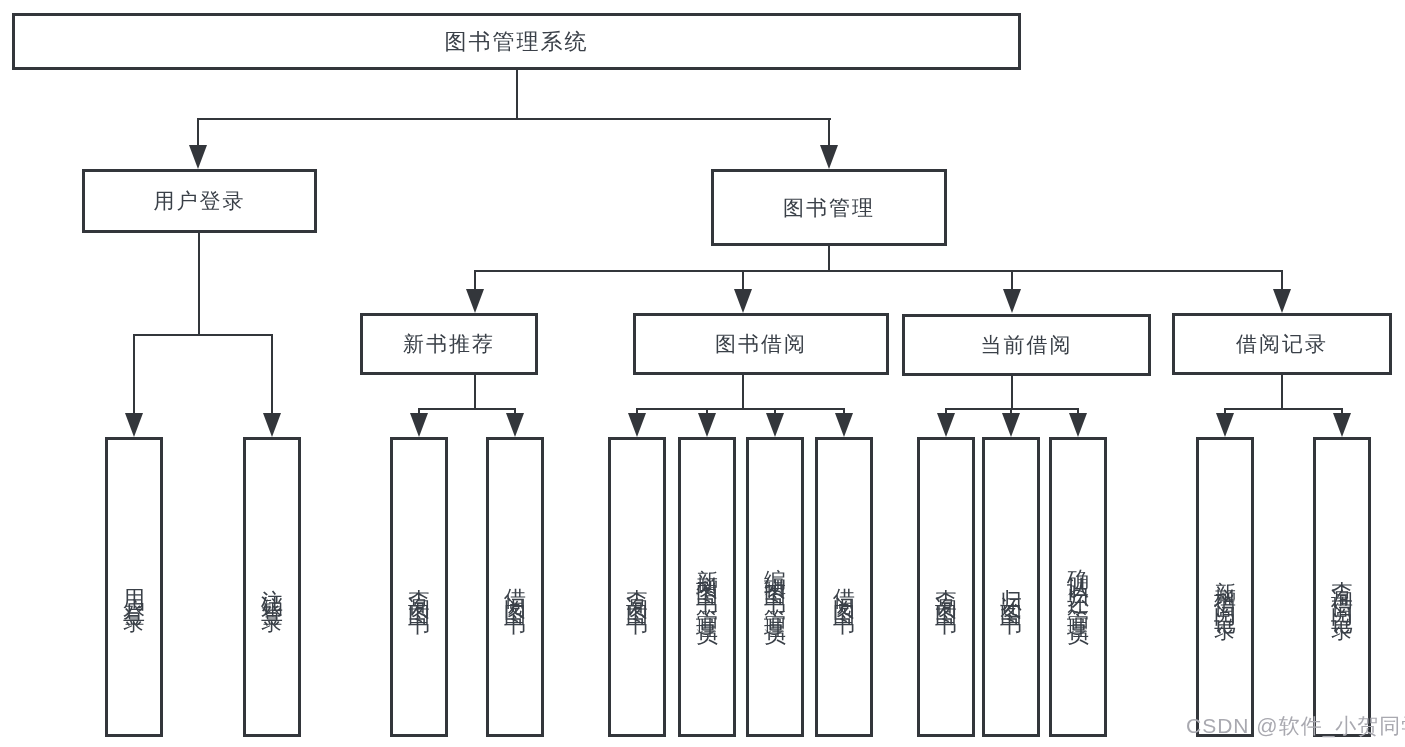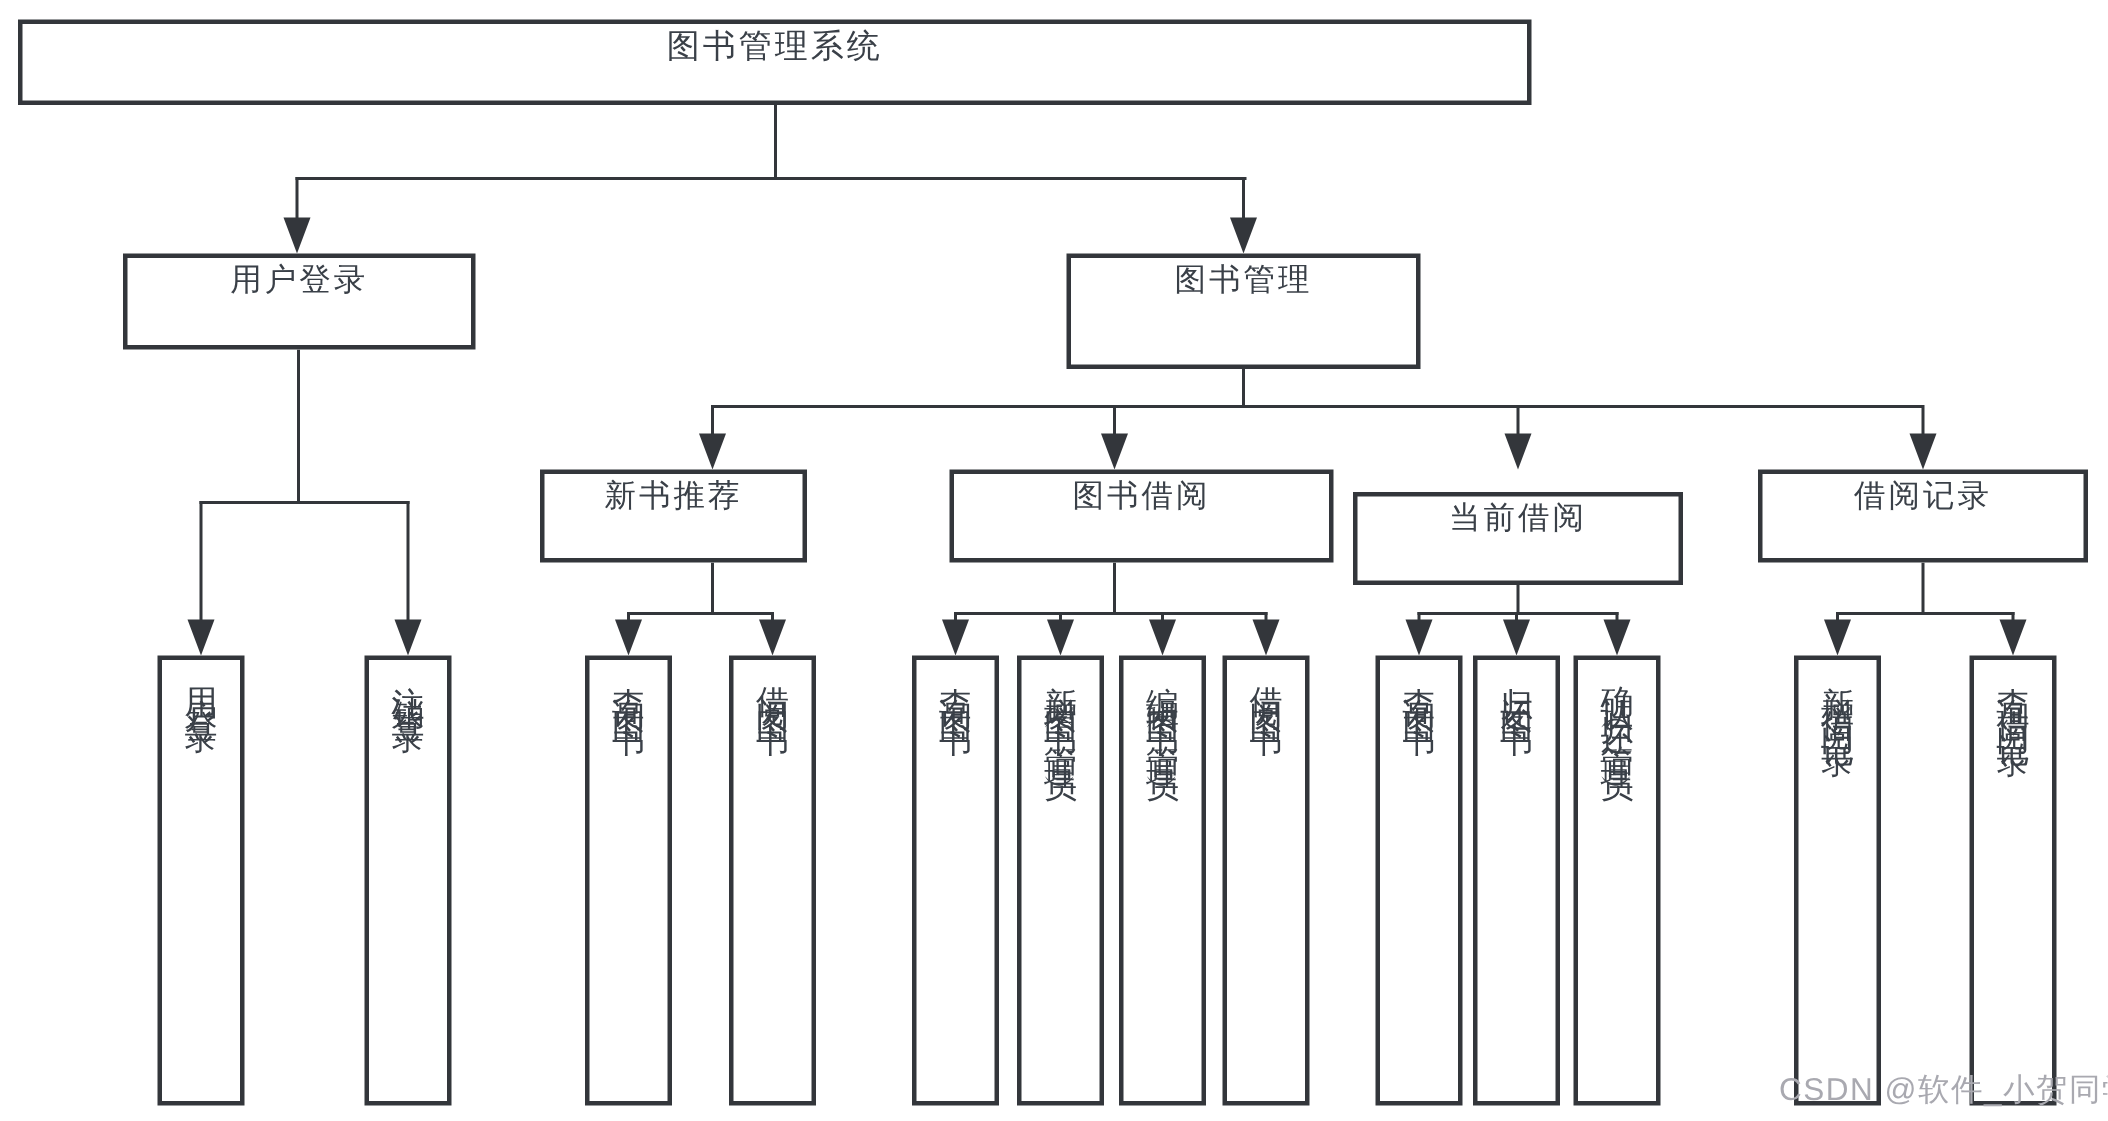--- a/index.html
+++ b/index.html
@@ -13,20 +13,21 @@
     height: 747px;
     background: var(--background, #ffffff);
     overflow: hidden;
   }
   .box {
     position: absolute;
     box-sizing: border-box;
     border: 3px solid var(--line, #33363b);
     background: #ffffff;
     display: flex;
+    align-items: center;
     justify-content: center;
     color: var(--text, #3a4048);
     font-size: 21px;
     letter-spacing: 2px;
     z-index: 2;
   }
   .root-box { font-size: 22px; }
   .leaf {
     width: 58px;
     height: 300px;
@@ -105,21 +106,21 @@
   <div class="arrow" style="left:1003px;top:289px"></div>
   <div class="line" style="left:1281px;top:270px;width:2px;height:20px"></div>
   <div class="arrow" style="left:1273px;top:289px"></div>
 
   <div class="box" style="left:360px;top:313px;width:178px;height:62px">
     <span>新书推荐</span>
   </div>
   <div class="box" style="left:633px;top:313px;width:256px;height:62px">
     <span>图书借阅</span>
   </div>
-  <div class="box" style="left:902px;top:328px;width:220px;height:62px">
+  <div class="box" style="left:902px;top:314px;width:249px;height:62px">
     <span>当前借阅</span>
   </div>
   <div class="box" style="left:1172px;top:313px;width:220px;height:62px">
     <span>借阅记录</span>
   </div>
 
   <div class="line" style="left:474px;top:375px;width:2px;height:35px"></div>
   <div class="line" style="left:418px;top:408px;width:98px;height:2px"></div>
   <div class="line" style="left:418px;top:408px;width:2px;height:8px"></div>
   <div class="arrow" style="left:410px;top:413px"></div>

